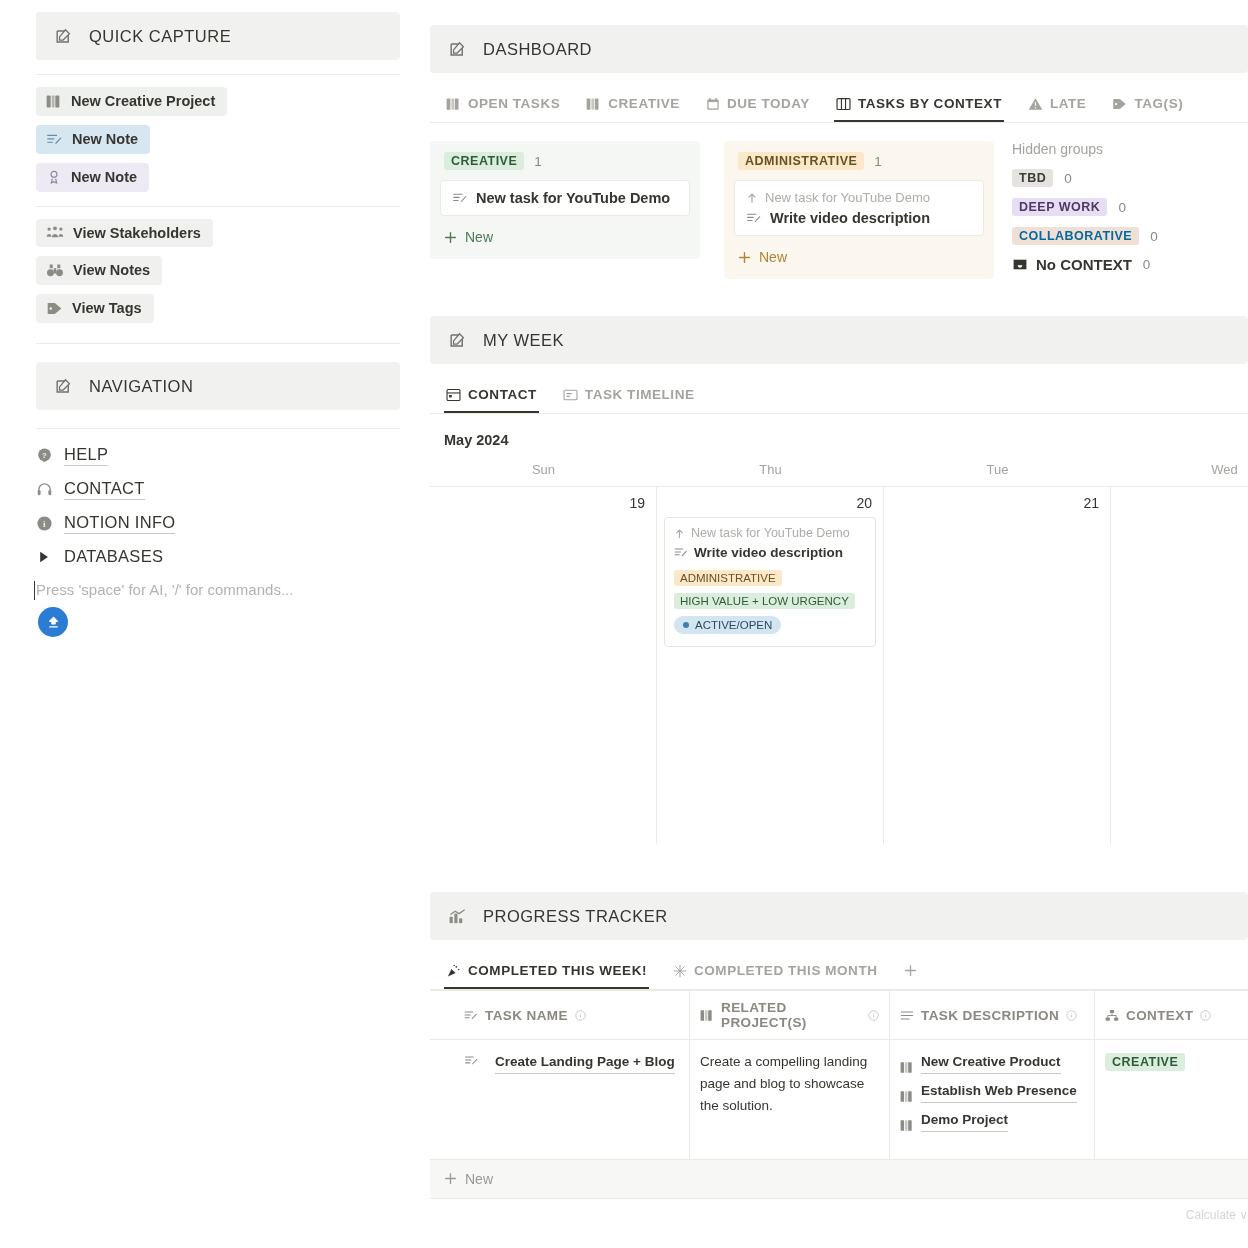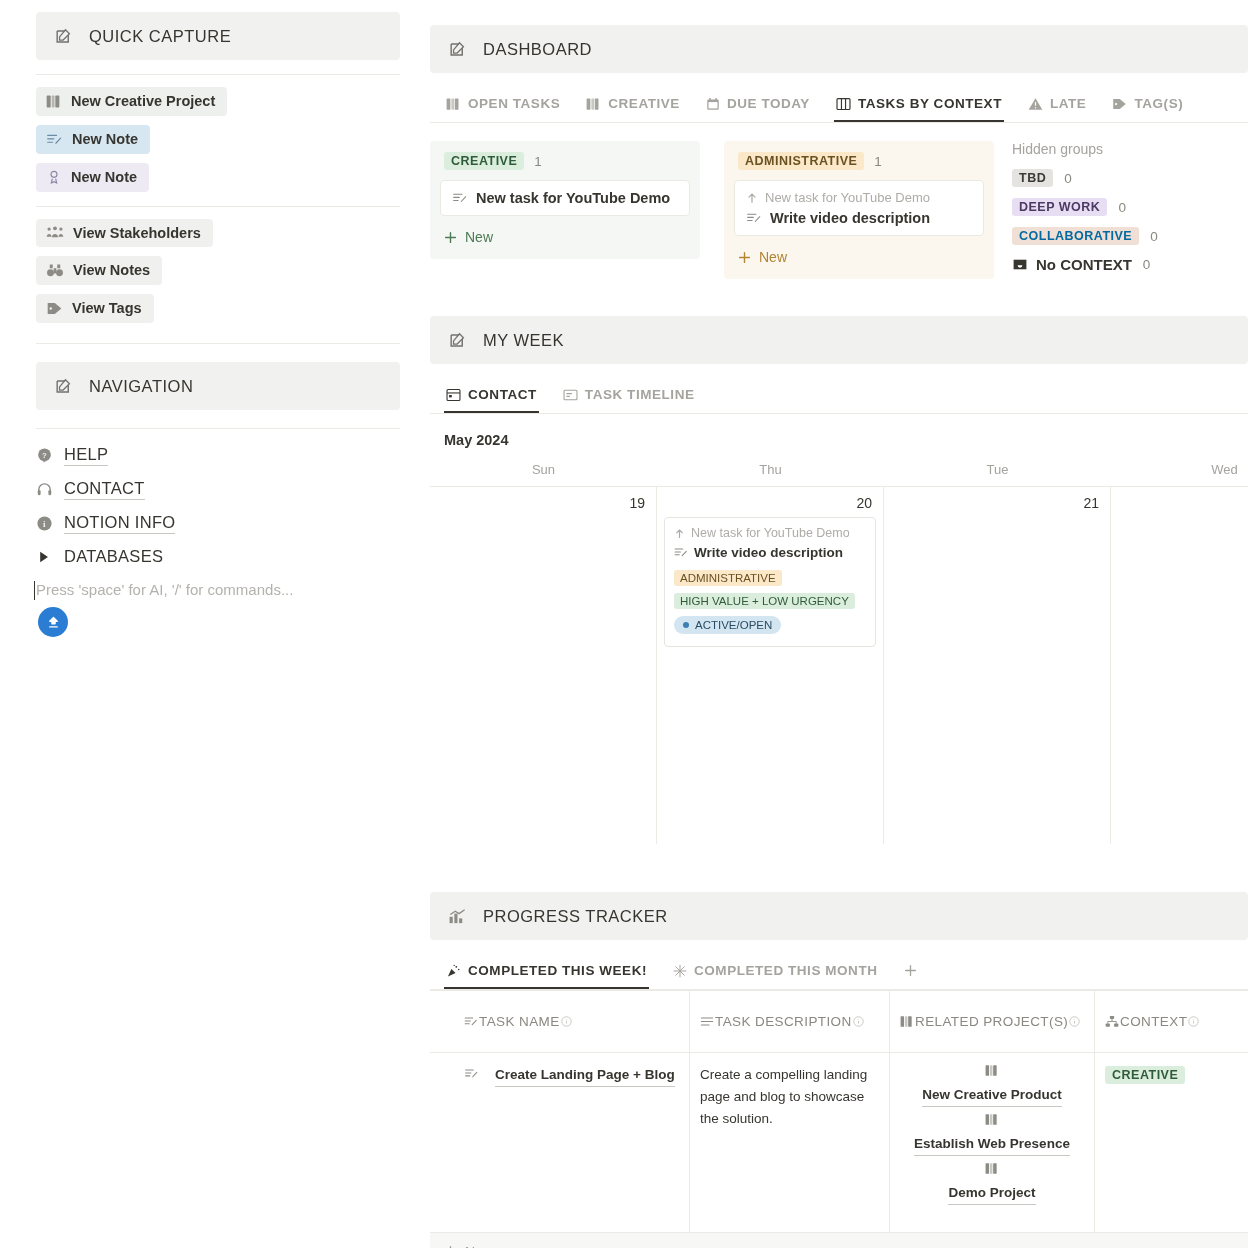--- a/index.html
+++ b/index.html
@@ -141,29 +141,29 @@
     display: inline-flex; align-items: center; gap: 6px;
     background: #d3e5f1; color: #2a4c63; font-size: 11.5px;
     padding: 3px 9px; border-radius: 10px;
   }
   .dot { width: 6px; height: 6px; border-radius: 50%; background: #3b7fb5; display: inline-block; }
 
   
   .tbl { border-top: 1px solid #eceae5; }
   .tbl-row { display: grid; grid-template-columns: 260px 200px 205px 180px; }
   .tbl-th {
-    display: flex; align-items: center; gap: 1px;
+    display: flex; align-items: center; gap: 7px;
     font-size: 13.5px; color: #8a8880; letter-spacing: .4px;
-    padding: 23px 10px; border-right: 1px solid #eceae5; border-bottom: 1px solid #eceae5;
+    padding: 9px 10px; border-right: 1px solid #eceae5; border-bottom: 1px solid #eceae5; font-weight: bold;
   }
   .tbl-th:first-child { padding-left: 34px; }
   .tbl-td { padding: 11px 10px; border-right: 1px solid #eceae5; border-bottom: 1px solid #eceae5; font-size: 13.5px; line-height: 1.62; }
   .tbl-td:first-child { padding-left: 34px; display: flex; align-items: flex-start; gap: 16px; }
   .lnk { border-bottom: 1px solid #c9c7c2; font-weight: 700; }
-  .proj-line { display: flex; align-items: center; gap: 7px; margin-bottom: 6px; flex-direction: column; }
+  .proj-line { display: flex; align-items: flex-end; gap: 7px; margin-bottom: 6px; }
   .tbl-new { display: flex; align-items: center; gap: 8px; font-size: 14px; color: #9b9994; padding: 11px 10px 11px 14px; background: #f7f7f5; border-bottom: 1px solid #eceae5; }
   .calc { text-align: right; font-size: 12px; color: #d6d4cf; padding-top: 9px; }
 
   .ic { display: inline-flex; align-items: center; justify-content: center; flex: none; }
   svg { display: block; }
 </style>
 </head>
 <body>
 
 <div class="page">
@@ -636,41 +636,41 @@
             <span>TASK NAME</span>
             <span class="ic">
                 <svg width="11" height="11" viewBox="0 0 14 14" fill="none" stroke="#c9c7c2" stroke-width="1.2">
                   <circle cx="7" cy="7" r="6"></circle>
                   <path d="M7 6.2v3.4M7 4.3v.7"></path>
                 </svg>
               </span>
           </div>
           <div class="tbl-th">
             <span class="ic">
-                <svg width="14" height="13" viewBox="0 0 20 18" fill="none" stroke="#8d8b86" stroke-width="1.7" stroke-linecap="round">
-                  <path d="M2 4h16M2 9h16M2 14h11"></path>
-                </svg>
-              </span>
-            <span>TASK DESCRIPTION</span>
-            <span class="ic">
-                <svg width="11" height="11" viewBox="0 0 14 14" fill="none" stroke="#c9c7c2" stroke-width="1.2">
-                  <circle cx="7" cy="7" r="6"></circle>
-                  <path d="M7 6.2v3.4M7 4.3v.7"></path>
-                </svg>
-              </span>
-          </div>
-          <div class="tbl-th">
-            <span class="ic">
                 <svg width="14" height="13" viewBox="0 0 24 22" fill="#8d8b86">
                   <rect x="1" y="2" width="6" height="18" rx="1"></rect>
                   <rect x="8.6" y="2" width="4.2" height="18" rx="1" fill="#c9c7c2"></rect>
                   <rect x="14" y="2" width="6" height="18" rx="1"></rect>
                 </svg>
               </span>
             <span>RELATED PROJECT(S)</span>
+            <span class="ic">
+                <svg width="11" height="11" viewBox="0 0 14 14" fill="none" stroke="#c9c7c2" stroke-width="1.2">
+                  <circle cx="7" cy="7" r="6"></circle>
+                  <path d="M7 6.2v3.4M7 4.3v.7"></path>
+                </svg>
+              </span>
+          </div>
+          <div class="tbl-th">
+            <span class="ic">
+                <svg width="14" height="13" viewBox="0 0 20 18" fill="none" stroke="#8d8b86" stroke-width="1.7" stroke-linecap="round">
+                  <path d="M2 4h16M2 9h16M2 14h11"></path>
+                </svg>
+              </span>
+            <span>TASK DESCRIPTION</span>
             <span class="ic">
                 <svg width="11" height="11" viewBox="0 0 14 14" fill="none" stroke="#c9c7c2" stroke-width="1.2">
                   <circle cx="7" cy="7" r="6"></circle>
                   <path d="M7 6.2v3.4M7 4.3v.7"></path>
                 </svg>
               </span>
           </div>
           <div class="tbl-th">
             <span class="ic">
                 <svg width="14" height="13" viewBox="0 0 20 18" fill="#8d8b86">

